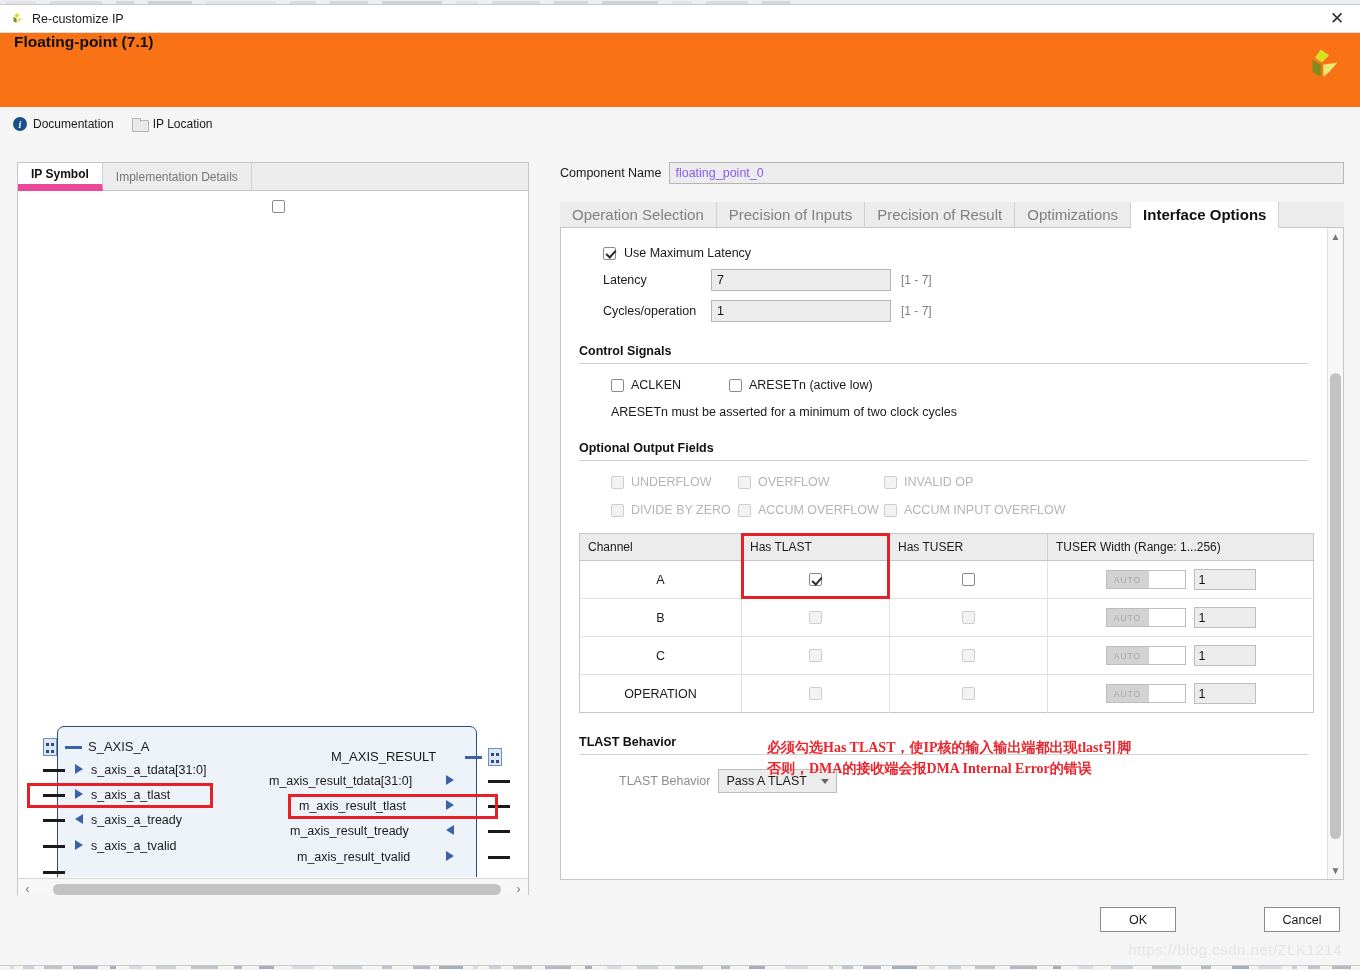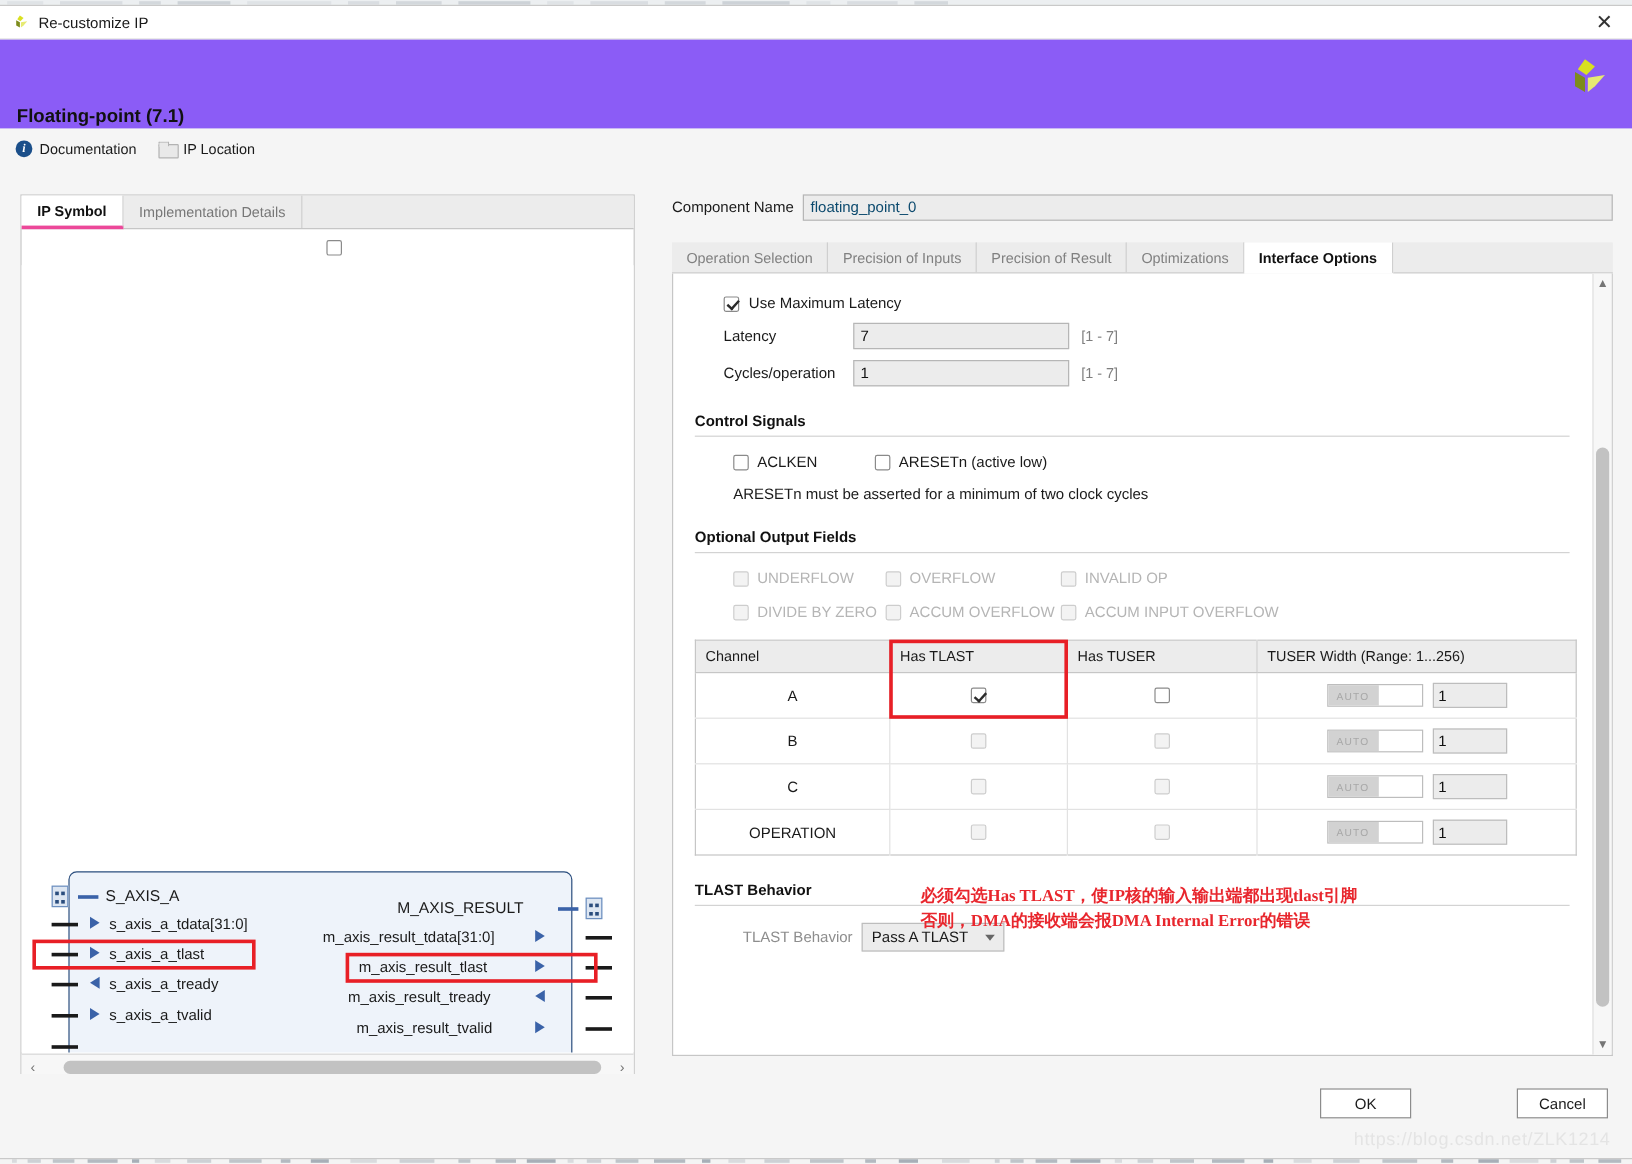--- a/index.html
+++ b/index.html
@@ -66,22 +66,22 @@
     color: #333; font-size: 17px; line-height: 1;
     cursor: pointer;
   }
 
   
   .xlogo { position: relative; display: inline-block; }
   .xlogo svg { display: block; }
 
   .header-band {
     height: 74px;
-    background: #8b5cf6;
-    display: flex; align-items: flex-end;
+    background: #f97316;
+    display: flex; align-items: flex-start;
     padding: 0 14px;
     position: relative;
   }
   .header-band .ip-title {
     font-size: 15.5px; font-weight: bold; color: #111;
   }
   .header-band .logo-big {
     position: absolute; right: 18px; top: 14px;
   }
 
@@ -133,21 +133,21 @@
   .tab {
     padding: 0 13px;
     display: flex; align-items: center;
     font-size: 12px; color: #777;
     border-right: 1px solid #cfcfcf;
     cursor: pointer;
     white-space: nowrap;
   }
   .tab.active {
     background: #ffffff; color: #111; font-weight: bold;
-    border-bottom: 3px solid #ec4899;
+    border-bottom: 7px solid #ec4899;
     margin-bottom: -1px;
   }
   .tab.spacer { flex: 1; border-right: none; cursor: default; }
 
   .showports {
     display: flex; align-items: center; gap: 7px;
     padding: 9px 0 0 10px;
     cursor: pointer;
     flex-direction: column;
   }
@@ -243,32 +243,32 @@
     width: 784px; height: 738px;
   }
   .comp-row {
     display: flex; align-items: center; gap: 8px; margin-bottom: 18px;
   }
   .comp-row .lbl { font-size: 12.5px; }
   .comp-input {
     flex: 1; height: 22px;
     background: #ececec; border: 1px solid #b6b6b6;
     font-family: "Liberation Sans", sans-serif;
-    font-size: 12.5px; padding: 0 5px; color: #0c4a6e;
+    font-size: 12.5px; padding: 0 5px; color: #8b5cf6;
     outline: none;
   }
 
   .rtabs {
     display: flex; align-items: stretch; height: 26px;
     border-bottom: 1px solid #c6c6c6;
     background: #ececec;
   }
   .rtab {
     padding: 0 12px; display: flex; align-items: center;
-    font-size: 12px; color: #808080; cursor: pointer;
+    font-size: 15px; color: #808080; cursor: pointer;
     border-right: 1px solid #cfcfcf; white-space: nowrap;
   }
   .rtab.active {
     background: #ffffff; color: #111; font-weight: bold;
     border-bottom: 1px solid #ffffff; margin-bottom: -1px;
   }
   .rtab.filler { flex: 1; border-right: none; cursor: default; }
 
   .rcontent {
     position: relative;

